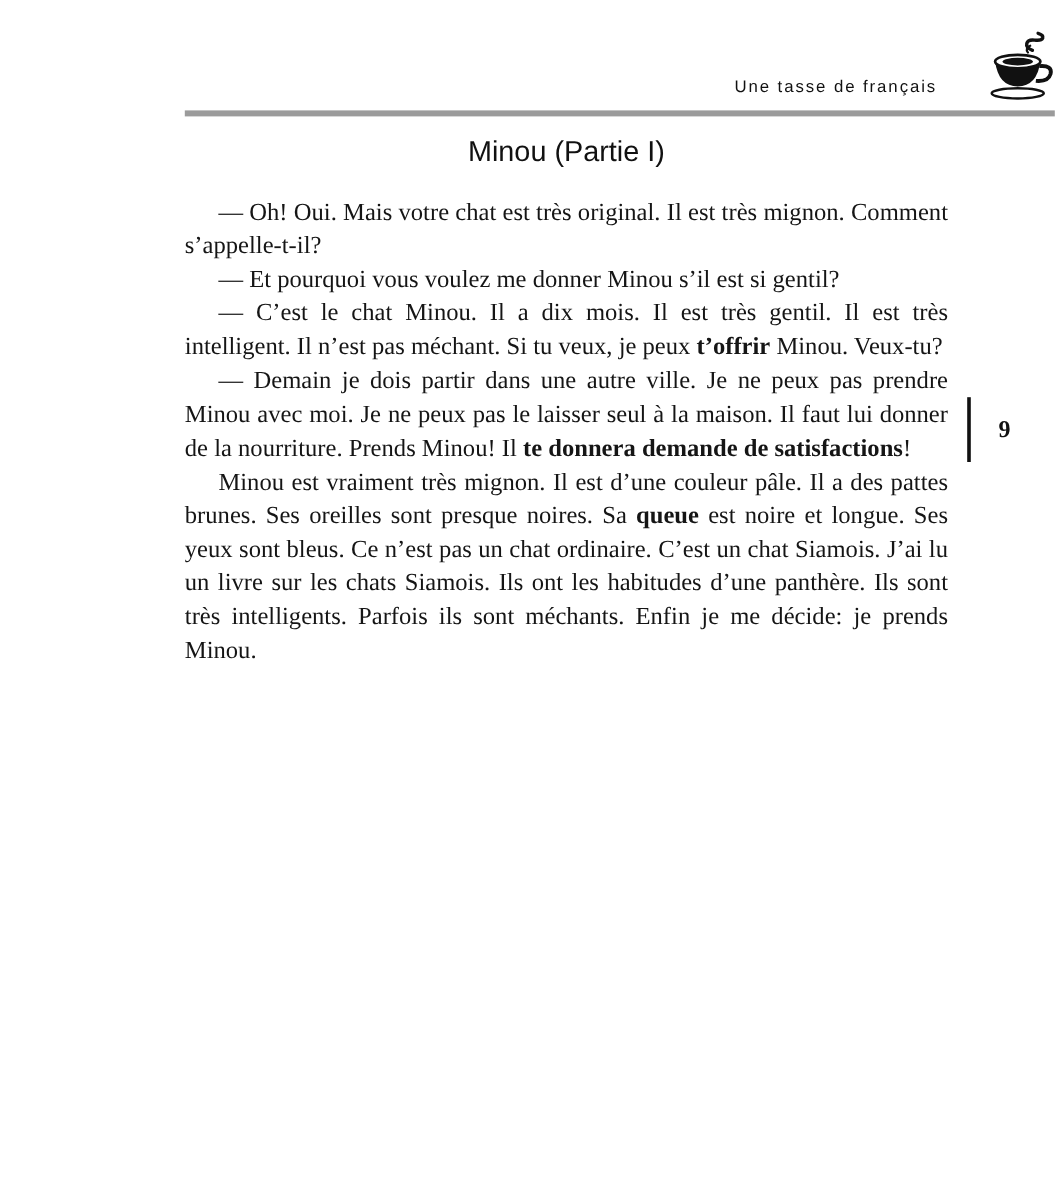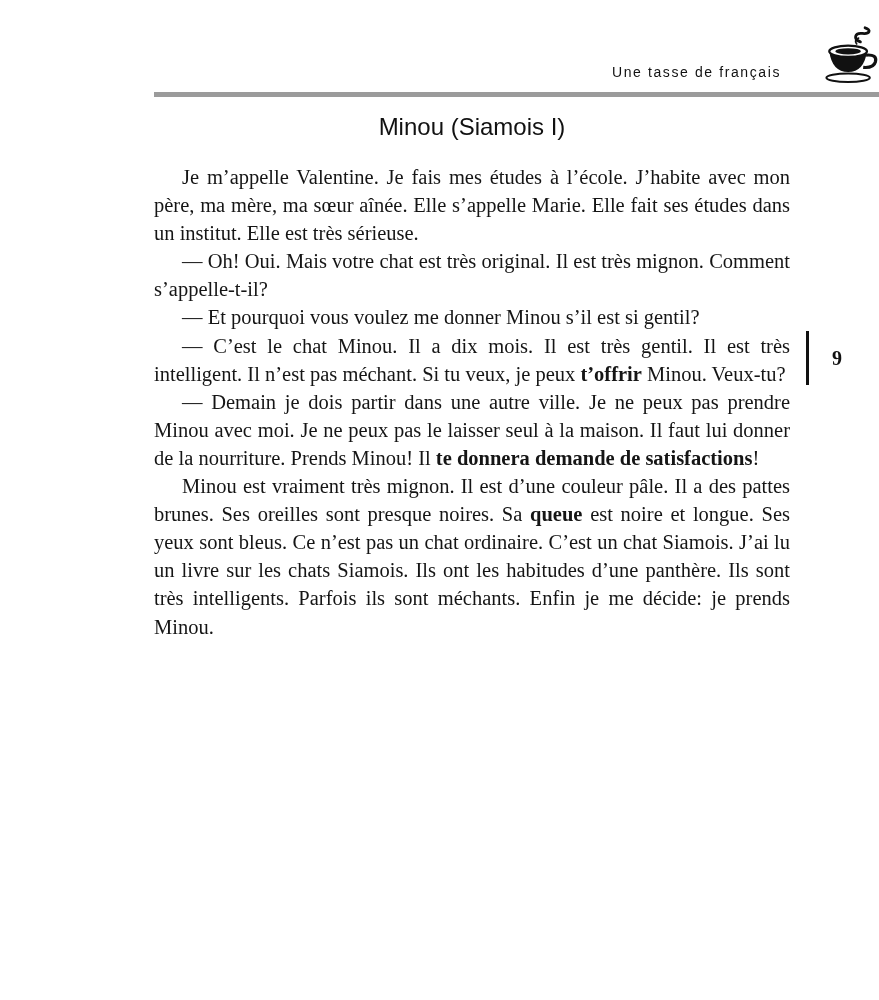--- a/index.html
+++ b/index.html
@@ -116,24 +116,23 @@
     </svg>
   </div>
 
   <div class="header-rule"></div>
 
   <div class="page-number-block">
     <span class="num">9</span>
   </div>
 
   <div class="content">
-    <h1 class="story-title"><span class="title-main">Minou</span><span class="title-part"> (Siamois I)</span></h1>
+    <h1 class="story-title"><span class="title-main">Minou</span><span class="title-part"> (Partie I)</span></h1>
 
     <div id="paragraphs">
-        <p class="body-para"><span>Je m’appelle Valentine. Je fais mes études à l’école. J’habite avec mon père, ma mère, ma sœur aînée. Elle s’appelle Marie. Elle fait ses études dans un institut. Elle est très sérieuse.</span></p>
         <p class="body-para"><span>— Oh! Oui. Mais votre chat est très original. Il est très mignon. Comment s’appelle-t-il?</span></p>
         <p class="body-para"><span>— Et pourquoi vous voulez me donner Minou s’il est si gentil?</span></p>
         <p class="body-para"><span>— C’est le chat Minou. Il a dix mois. Il est très gentil. Il est très intelligent. Il n’est pas méchant. Si tu veux, je peux </span><strong>t’offrir</strong><span> Minou. Veux-tu?</span></p>
         <p class="body-para"><span>— Demain je dois partir dans une autre ville. Je ne peux pas prendre Minou avec moi. Je ne peux pas le laisser seul à la maison. Il faut lui donner de la nourriture. Prends Minou! Il </span><strong>te donnera demande de satisfactions</strong><span>!</span></p>
         <p class="body-para"><span>Minou est vraiment très mignon. Il est d’une couleur pâle. Il a des pattes brunes. Ses oreilles sont presque noires. Sa </span><strong>queue</strong><span> est noire et longue. Ses yeux sont bleus. Ce n’est pas un chat ordinaire. C’est un chat Siamois. J’ai lu un livre sur les chats Siamois. Ils ont les habitudes d’une panthère. Ils sont très intelligents. Parfois ils sont méchants. Enfin je me décide: je prends Minou.</span></p>
       </div>
   </div>
 
 </div>
 

